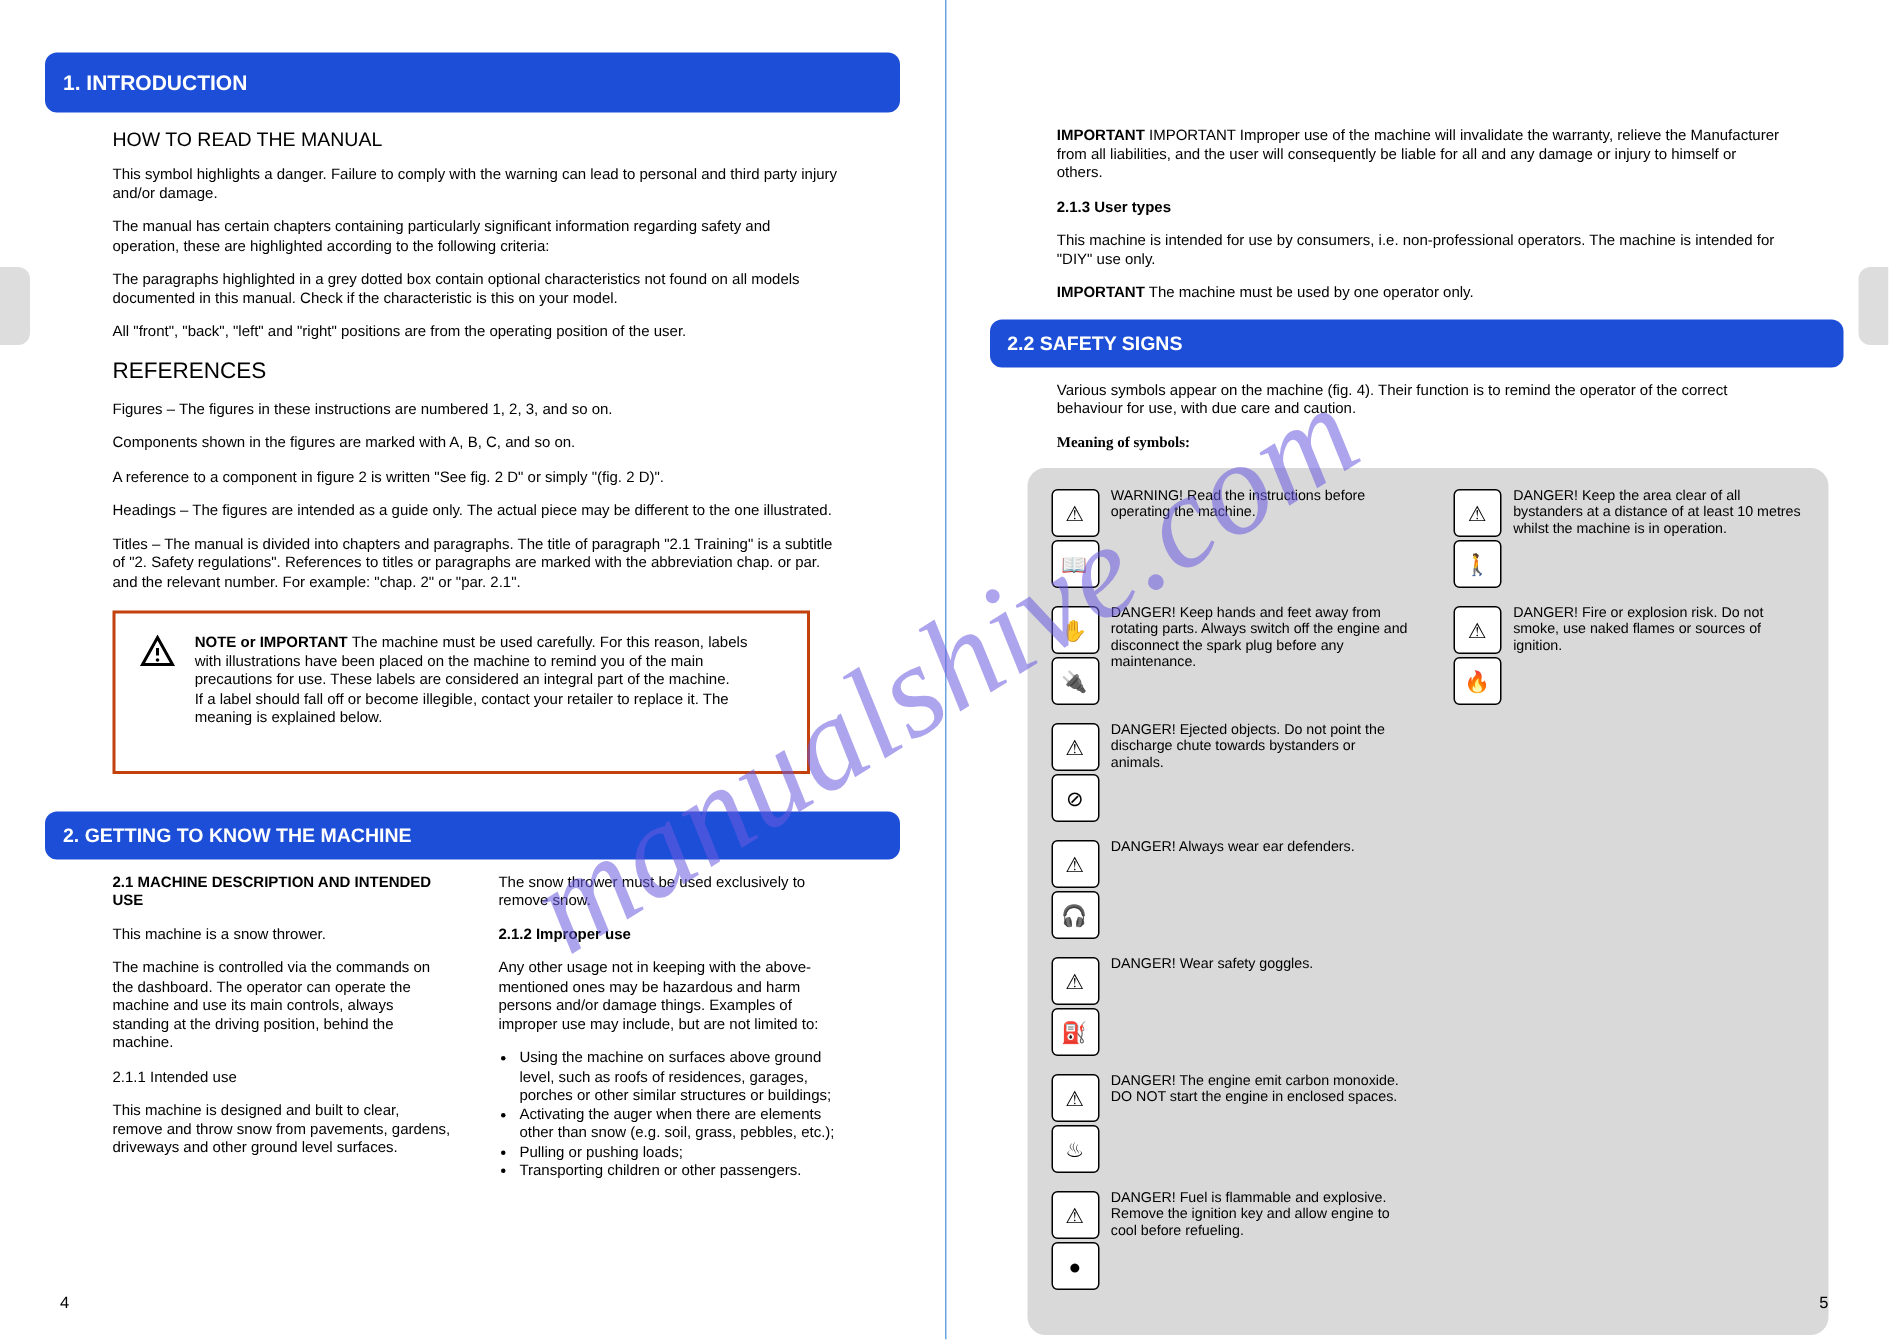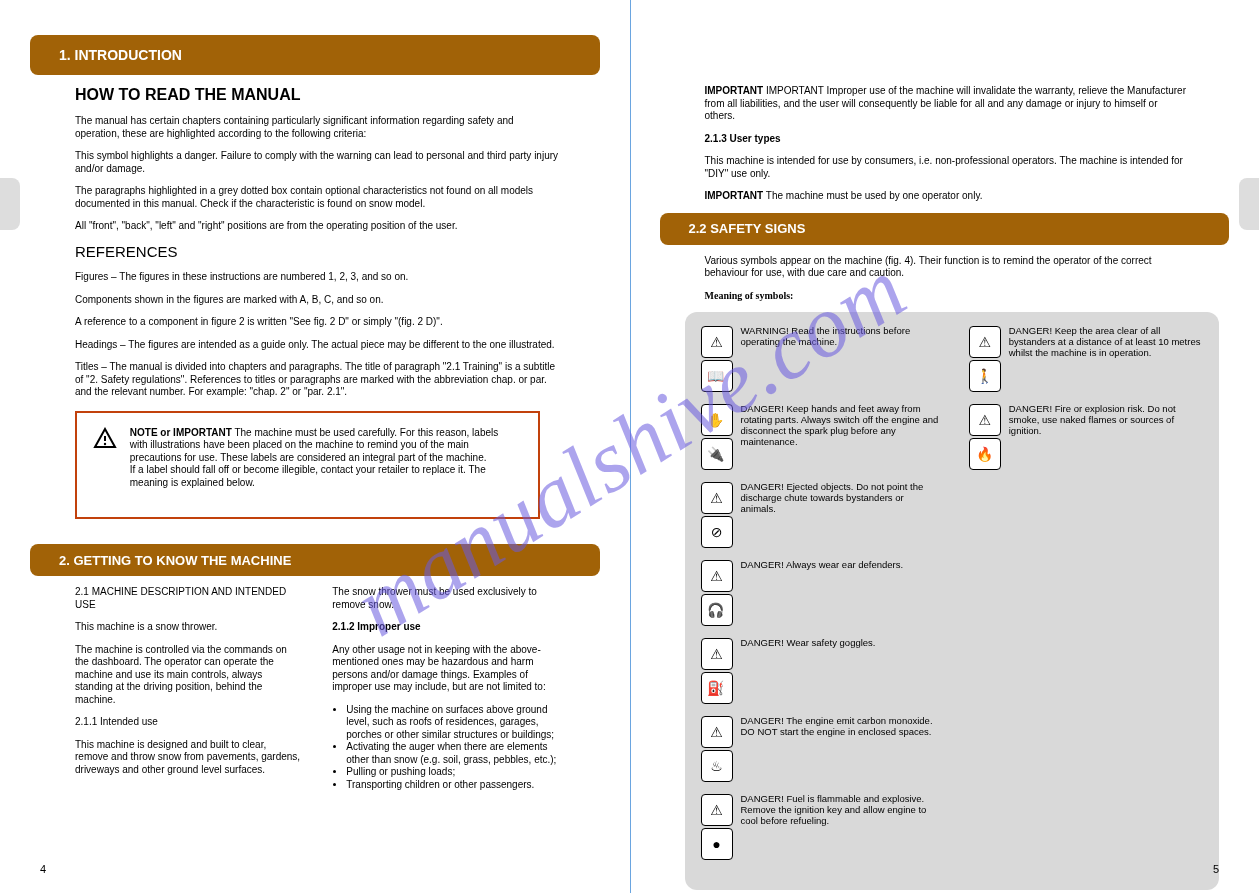--- a/index.html
+++ b/index.html
@@ -37,27 +37,27 @@
   .tab-left, .tab-right {
     position: absolute;
     width: 20px;
     height: 52px;
     background: #ddd;
     top: 178px;
   }
   .tab-left  { left: 0;  border-radius: 0 8px 8px 0; }
   .tab-right { right: 0; border-radius: 8px 0 0 8px; }
   .bar {
-    background: #a16207;
+    background: #1d4ed8;
     border-radius: 8px;
     height: 40px;
     margin: 25px 30px 10px 30px;
     display: flex;
     align-items: center;
-    padding: 0 29px;
+    padding: 0 12px;
     font-weight: bold;
     font-size: 14px;
     color: #fff;
   }
   .bar.small { height: 32px; font-size: 13px; }
   .text-block { margin: 8px 70px 0 75px; font-size: 10px; line-height: 1.25; }
   .two-col { column-count: 2; column-gap: 30px; }
   .warning-box {
     border: 2px solid #c2410c;
     margin: 12px 90px 14px 75px;
@@ -124,24 +124,24 @@
 <div class="spine"></div>
 <div class="tab-left"></div>
 <div class="tab-right"></div>
 
 <div class="spread">
 
   <div class="page">
     <div class="bar">1. INTRODUCTION</div>
 
     <div class="text-block">
-      <div style="font-weight:bold;font-size:16px;">HOW TO READ THE MANUAL</div>
+      <div style="font-weight:normal;font-size:13px;">HOW TO READ THE MANUAL</div>
+      <p>This symbol highlights a danger. Failure to comply with the warning can lead to personal and third party injury and/or damage.</p>
       <p>The manual has certain chapters containing particularly significant information regarding safety and operation, these are highlighted according to the following criteria:</p>
-      <p>This symbol highlights a danger. Failure to comply with the warning can lead to personal and third party injury and/or damage.</p>
-      <p>The paragraphs highlighted in a grey dotted box contain optional characteristics not found on all models documented in this manual. Check if the characteristic is found on snow model.</p>
+      <p>The paragraphs highlighted in a grey dotted box contain optional characteristics not found on all models documented in this manual. Check if the characteristic is this on your model.</p>
       <p>All "front", "back", "left" and "right" positions are from the operating position of the user.</p>
 
       <div style="font-weight:normal;font-size:15px;margin-top:8px;">REFERENCES</div>
       <p>Figures – The figures in these instructions are numbered 1, 2, 3, and so on.</p>
       <p>Components shown in the figures are marked with A, B, C, and so on.</p>
       <p>A reference to a component in figure 2 is written "See fig. 2 D" or simply "(fig. 2 D)".</p>
       <p>Headings – The figures are intended as a guide only. The actual piece may be different to the one illustrated.</p>
       <p>Titles – The manual is divided into chapters and paragraphs. The title of paragraph "2.1 Training" is a subtitle of "2. Safety regulations". References to titles or paragraphs are marked with the abbreviation chap. or par. and the relevant number. For example: "chap. 2" or "par. 2.1".</p>
     </div>
 
@@ -157,21 +157,21 @@
         <b>NOTE or IMPORTANT</b>
         <span>The machine must be used carefully. For this reason, labels with illustrations have been placed on the machine to remind you of the main precautions for use. These labels are considered an integral part of the machine.</span>
         <br>
         <span>If a label should fall off or become illegible, contact your retailer to replace it. The meaning is explained below.</span>
       </span>
     </div>
 
     <div class="bar small">2. GETTING TO KNOW THE MACHINE</div>
 
     <div class="text-block two-col">
-      <div style="font-weight:normal;">2.1 MACHINE DESCRIPTION AND INTENDED USE</div>
+      <div style="font-weight:bold;">2.1 MACHINE DESCRIPTION AND INTENDED USE</div>
       <p>This machine is a snow thrower.</p>
       <p>The machine is controlled via the commands on the dashboard. The operator can operate the machine and use its main controls, always standing at the driving position, behind the machine.</p>
 
       <div style="font-weight:normal;margin-top:6px;">2.1.1 Intended use</div>
       <p>This machine is designed and built to clear, remove and throw snow from pavements, gardens, driveways and other ground level surfaces.</p>
       <p>The snow thrower must be used exclusively to remove snow.</p>
 
       <div style="font-weight:bold;margin-top:6px;">2.1.2 Improper use</div>
       <p>Any other usage not in keeping with the above-mentioned ones may be hazardous and harm persons and/or damage things. Examples of improper use may include, but are not limited to:</p>
       <ul style="padding-left:14px;margin:4px 0;">

